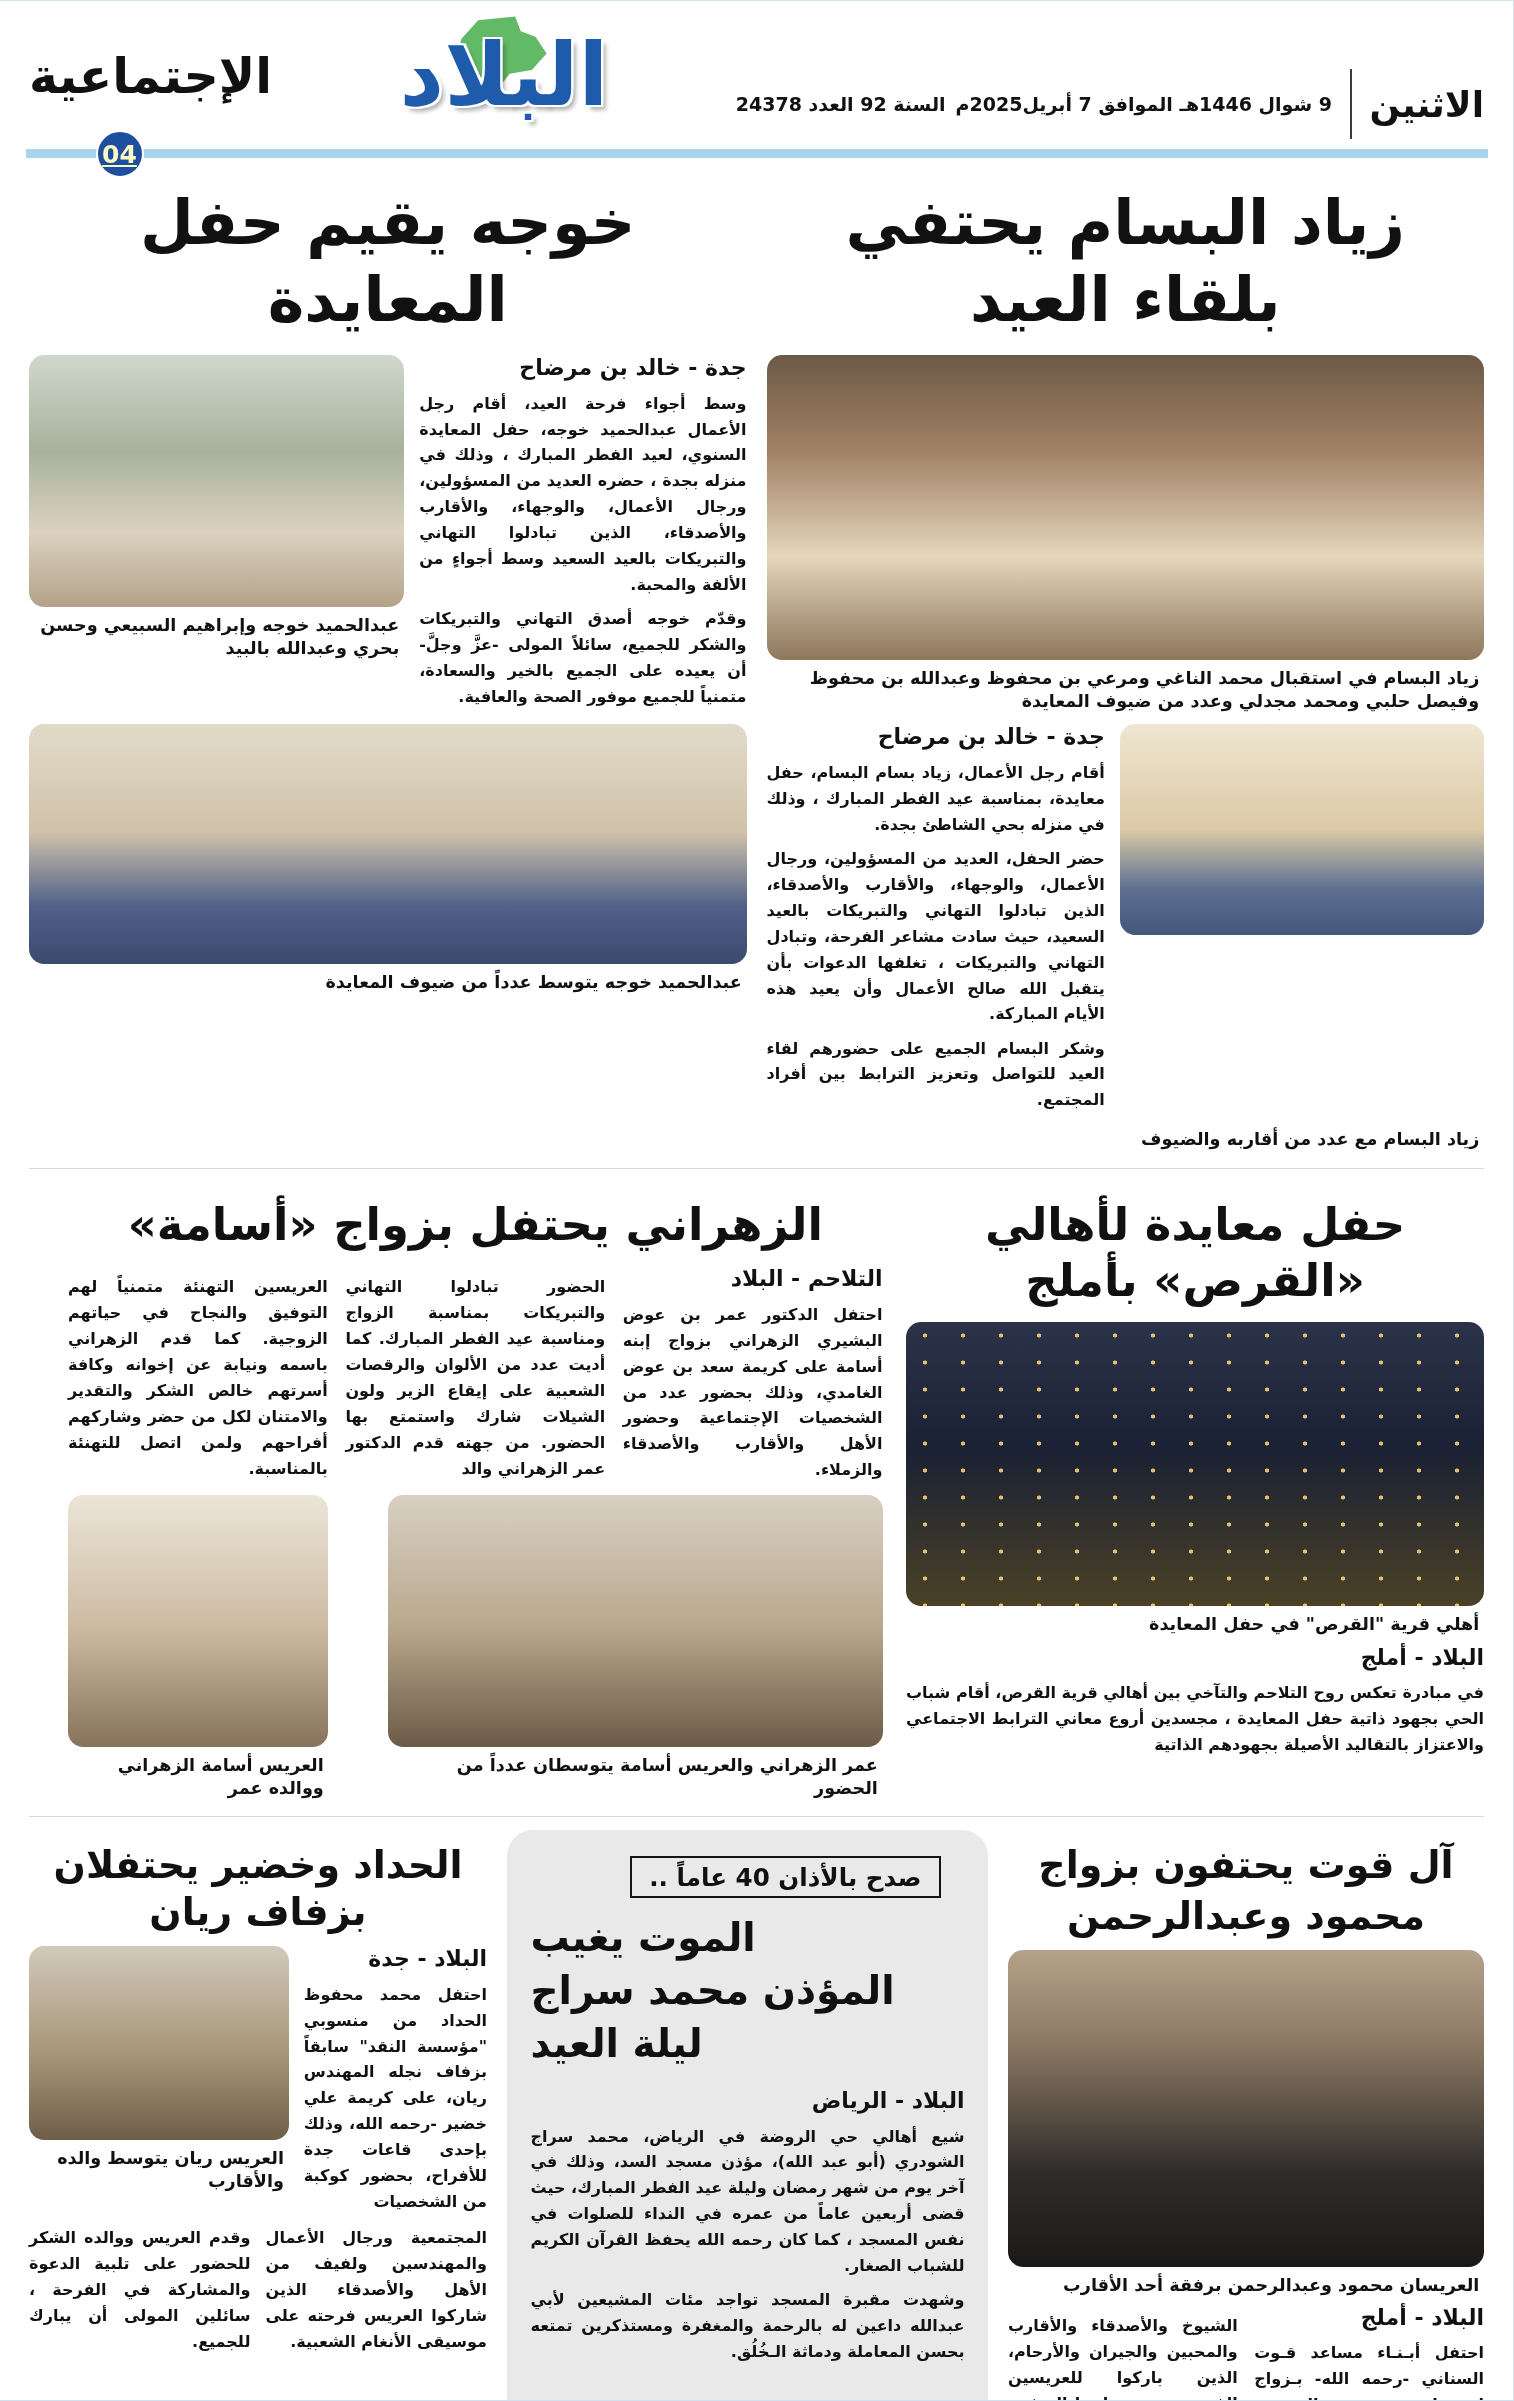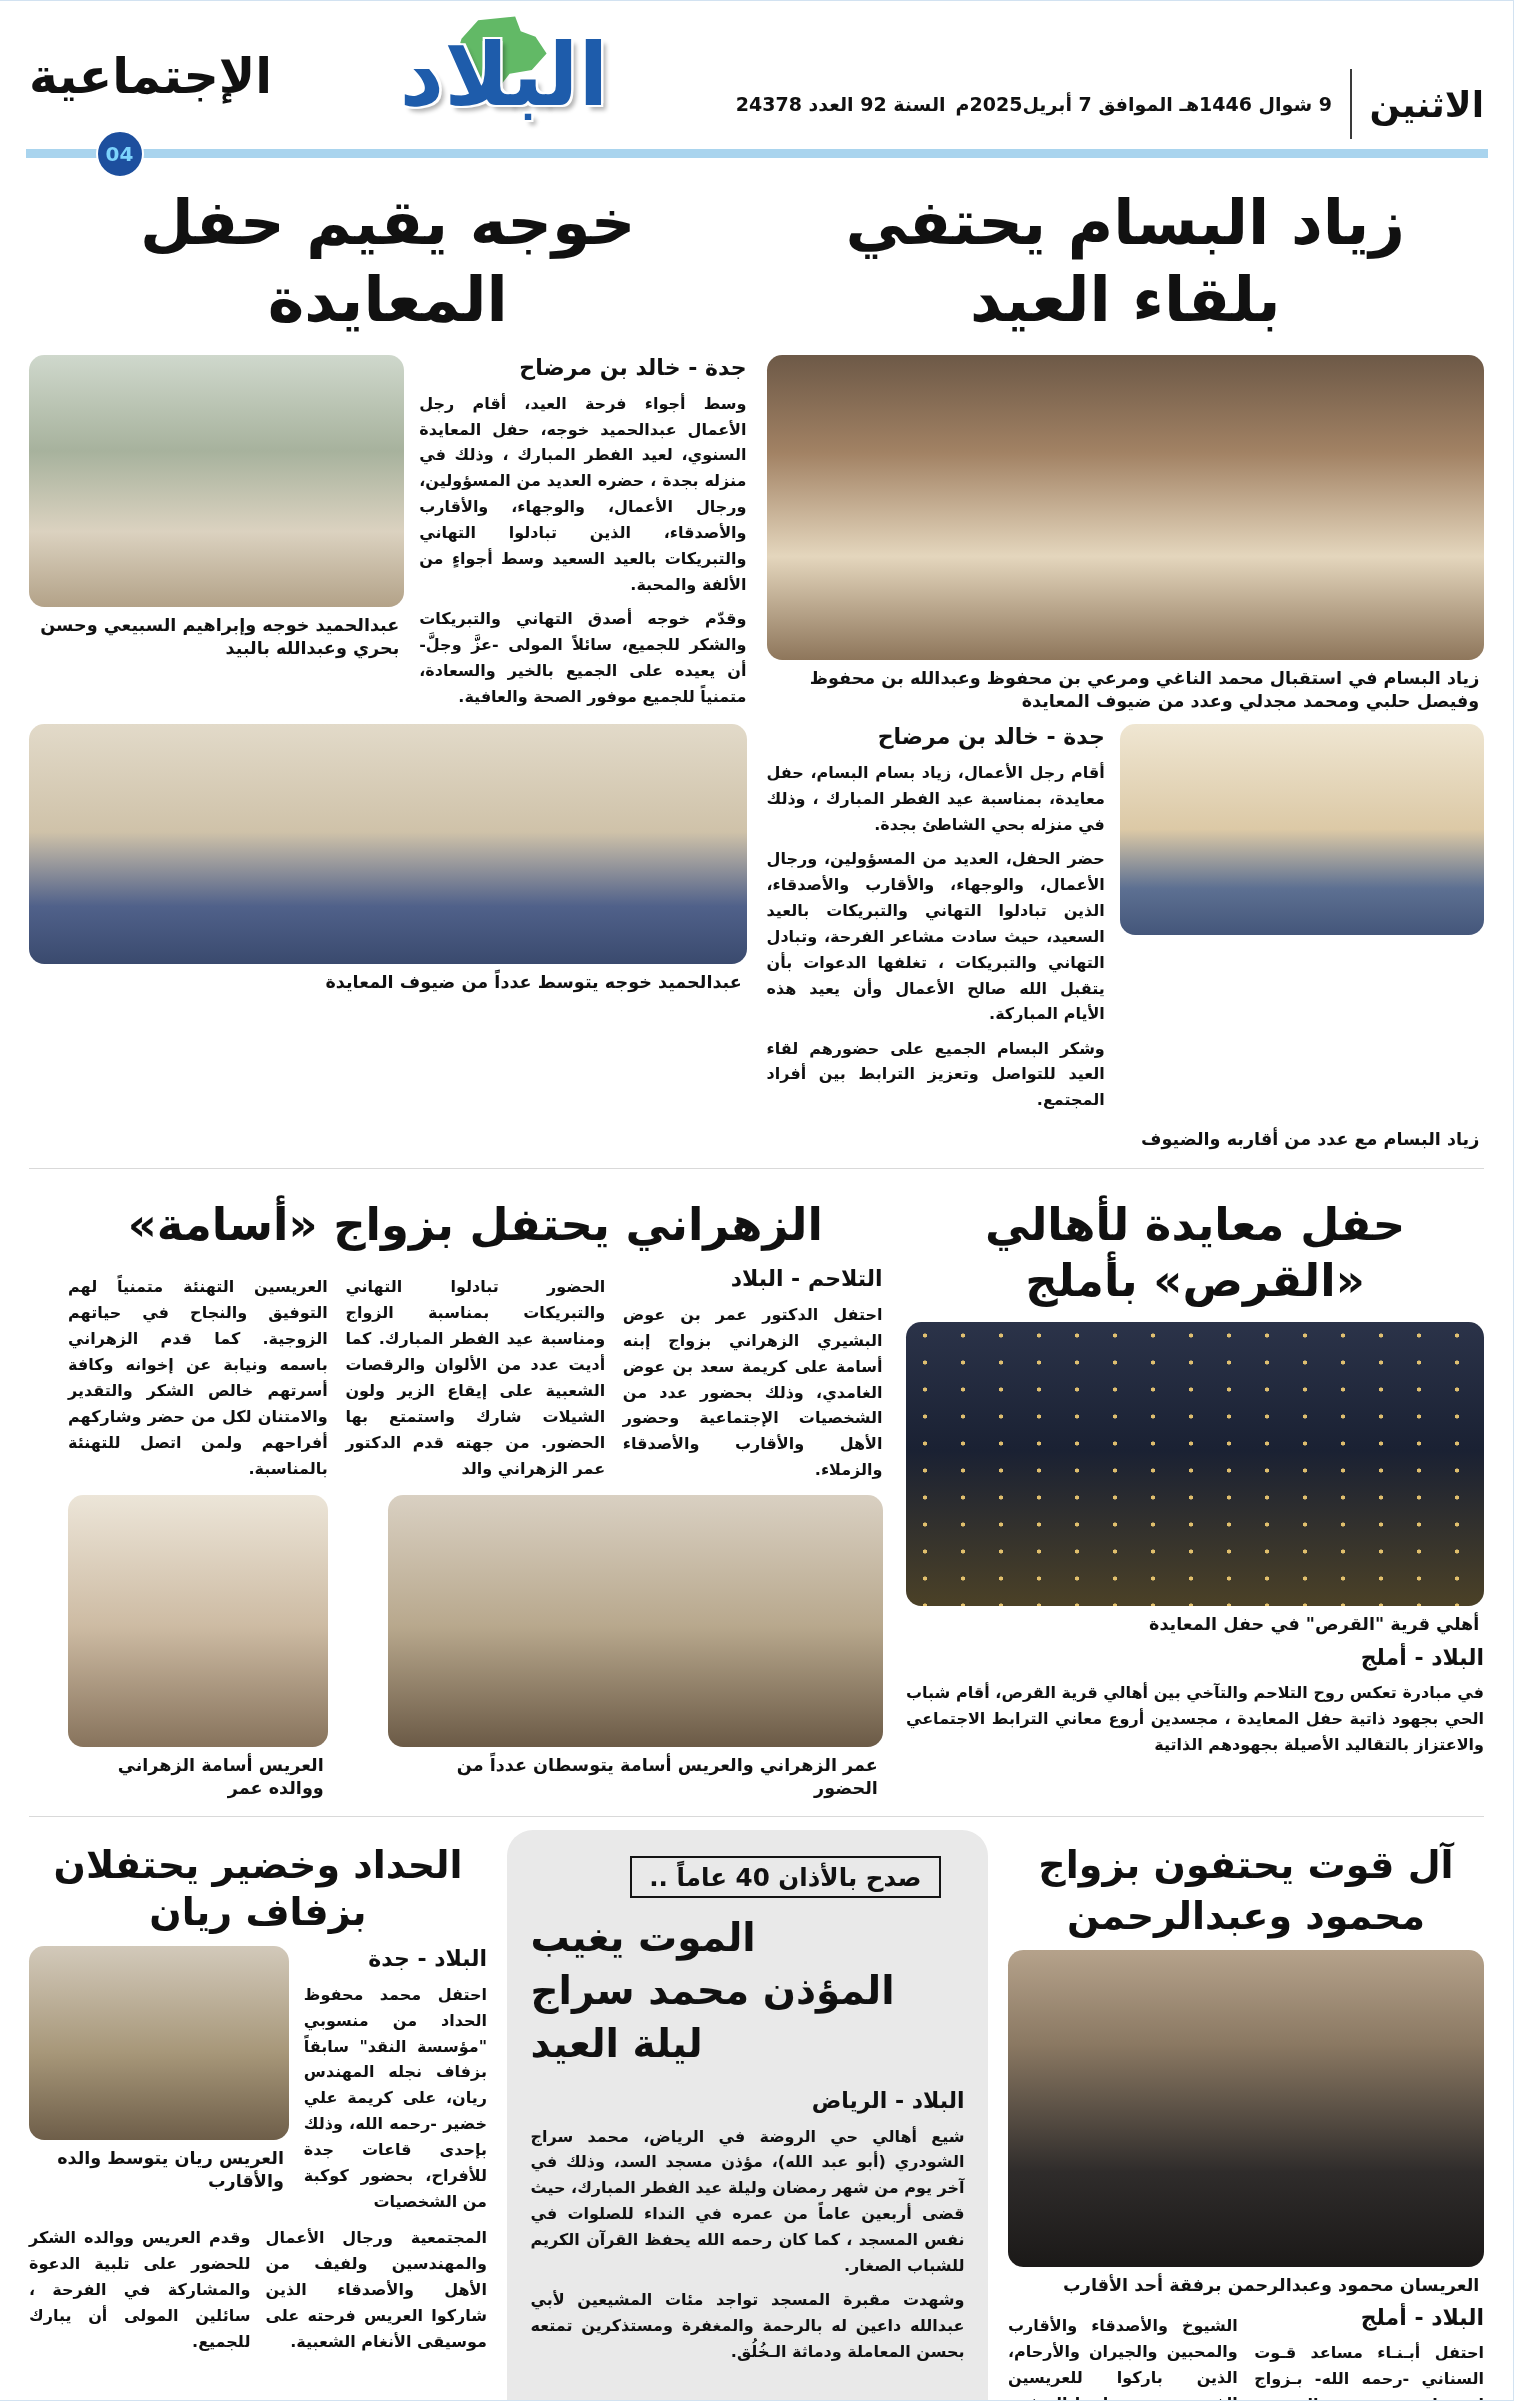--- a/index.html
+++ b/index.html
@@ -20,22 +20,22 @@
   .logo svg.map{position:absolute;top:-20px;right:54px;width:111px;height:94px;z-index:0;}
   .logo .logo-text{
     position:relative;z-index:1;font-size:87px;font-weight:900;color:#1e5cab;line-height:1;
     text-shadow:2.3px 2.3px 0 #fff,-2.3px -2.3px 0 #fff,2.3px -2.3px 0 #fff,-2.3px 2.3px 0 #fff,4.7px 4.7px 4.7px rgba(0,0,0,.3);
   }
   .hdr-left{text-align:left;margin-top:23.5px;}
   .section-label{font-size:49px;font-weight:900;line-height:1;}
   .band{height:8.8px;background:#a9d4ee;position:relative;margin:0 -3.5px;}
   .page-badge{
     position:absolute;left:70px;top:-19px;width:48px;height:48px;border-radius:50%;
-    background:#1d4f9e;color:#7dd3fc;display:flex;align-items:center;justify-content:center;
-    font-size:20px;font-weight:900;border:2.9px solid #fff;
+    background:#1d4f9e;color:#fef9c3;display:flex;align-items:center;justify-content:center;
+    font-size:25px;font-weight:900;border:2.9px solid #fff;text-decoration:underline;
   }
   
   .row{display:flex;}
   .headline{font-weight:900;text-align:center;line-height:1.25;letter-spacing:-0.6px;}
   .h-xl{font-size:62px;margin:20px 0 16.4px;}
   .h-lg{font-size:45px;margin:15.2px 0 13px;}
   .h-md{font-size:38px;margin:11.7px 0 9.4px;}
   .photo{border-radius:15.2px;position:relative;overflow:hidden;}
   .caption{font-size:17.6px;font-weight:800;text-align:right;padding:7px 4.7px 3.5px;line-height:1.3;}
   .dateline{font-size:22px;font-weight:900;margin:0 0 10.6px;}

